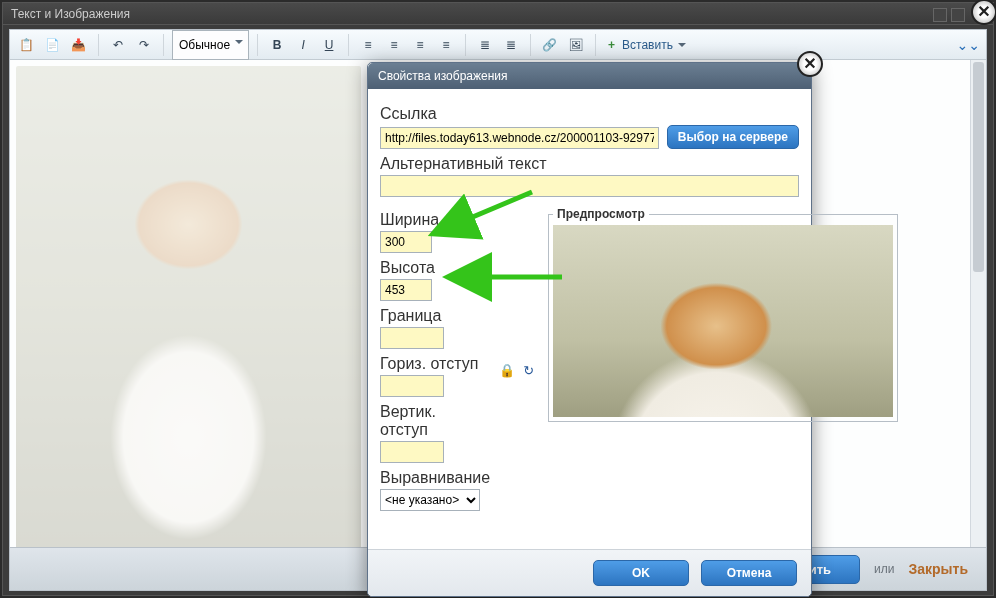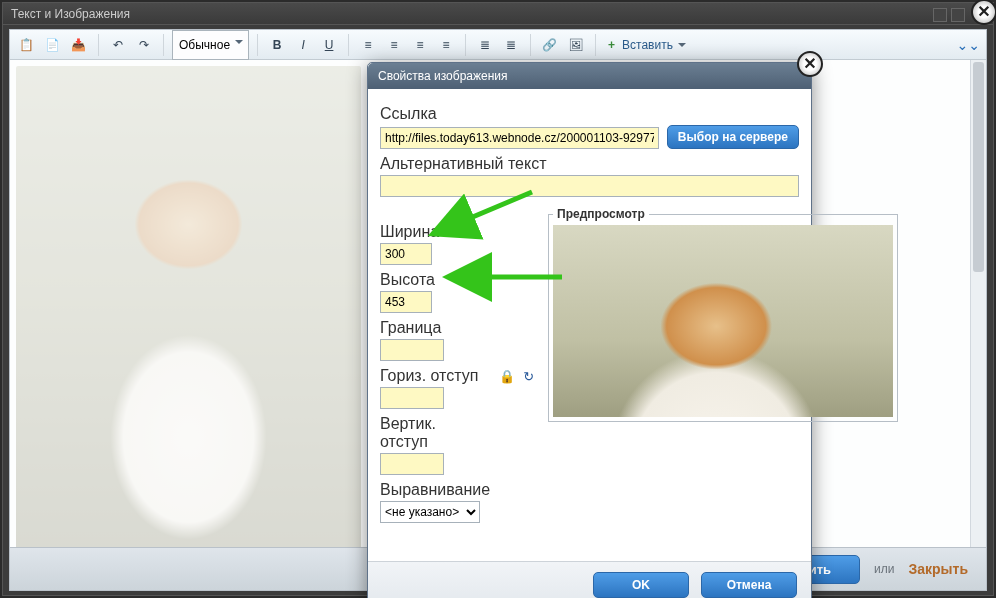--- a/index.html
+++ b/index.html
@@ -179,21 +179,21 @@
   .lbl { color:#333; font-size:16px; margin:6px 0 2px; display:block; }
   .txt {
     width:100%; height:22px;
     border:1px solid #a7b1ba; padding:2px 4px;
     font-size:12px; background:#fef9c3;
   }
   .row-link { display:flex; gap:8px; align-items:flex-end; }
   .row-link .txt { flex:1; }
 
   .dims-row { display:flex; gap:14px; margin-top:8px; }
-  .dims-col { width:105px;margin-top:12px; }
+  .dims-col { width:105px; }
   .dims-col .txt { width:52px; }
   .dims-icons { display:flex; gap:8px; align-items:center; margin-top:24px; }
   .dims-icons span { cursor:pointer; color:#2a5a9a; font-size:13px; }
 
   .preview-col { flex:1; }
   fieldset.preview {
     border:1px solid #b6bec6; padding:4px; margin-top:2px;font-weight:bold;
   }
   fieldset.preview legend { font-size:12px; color:#333; padding:0 4px;}
   .preview-box {

